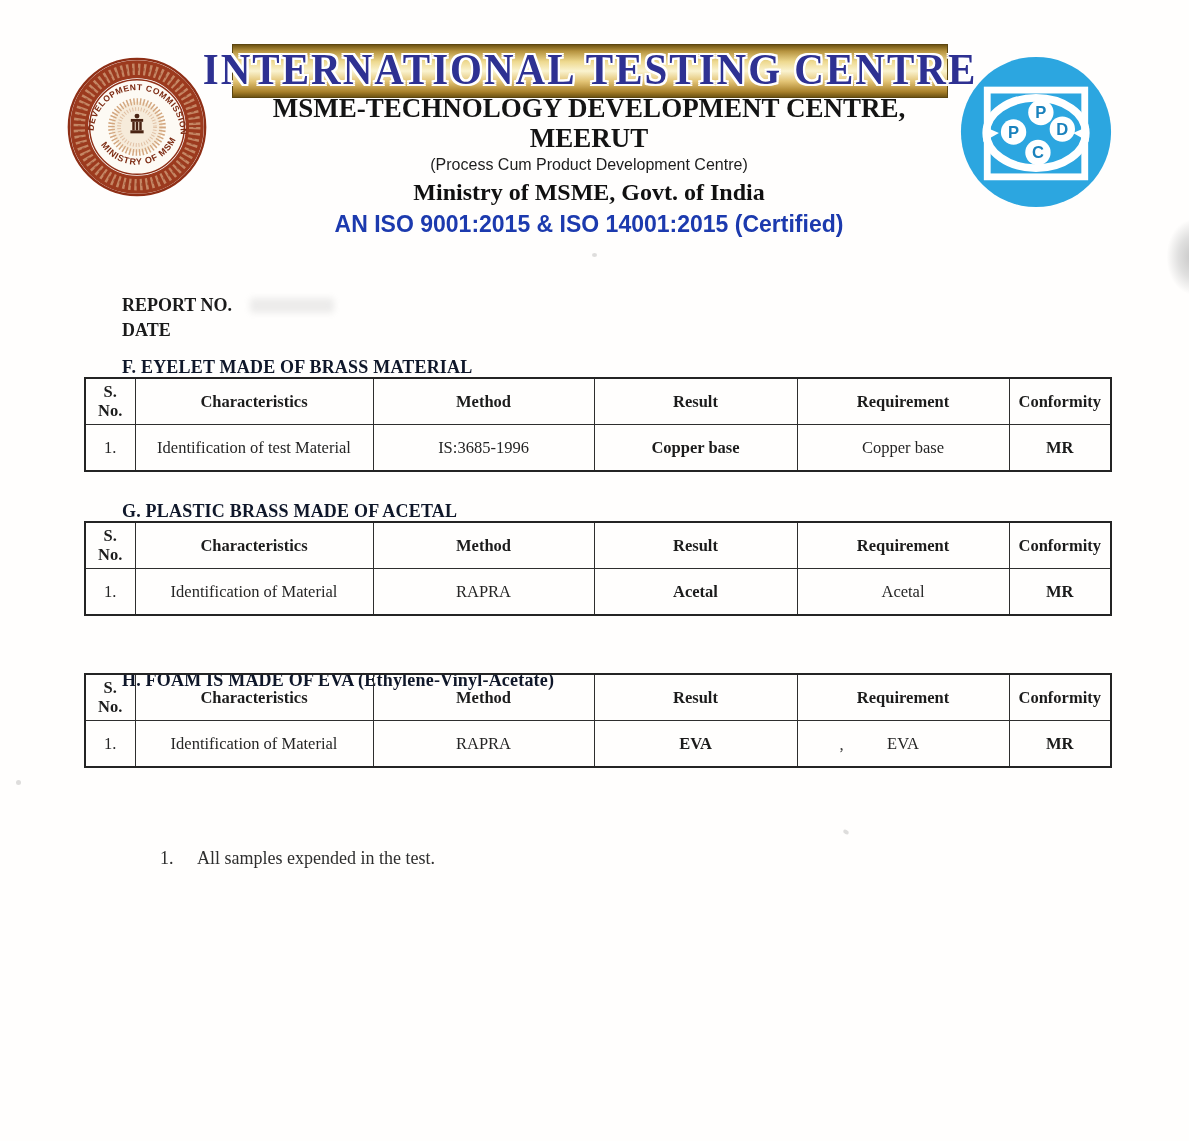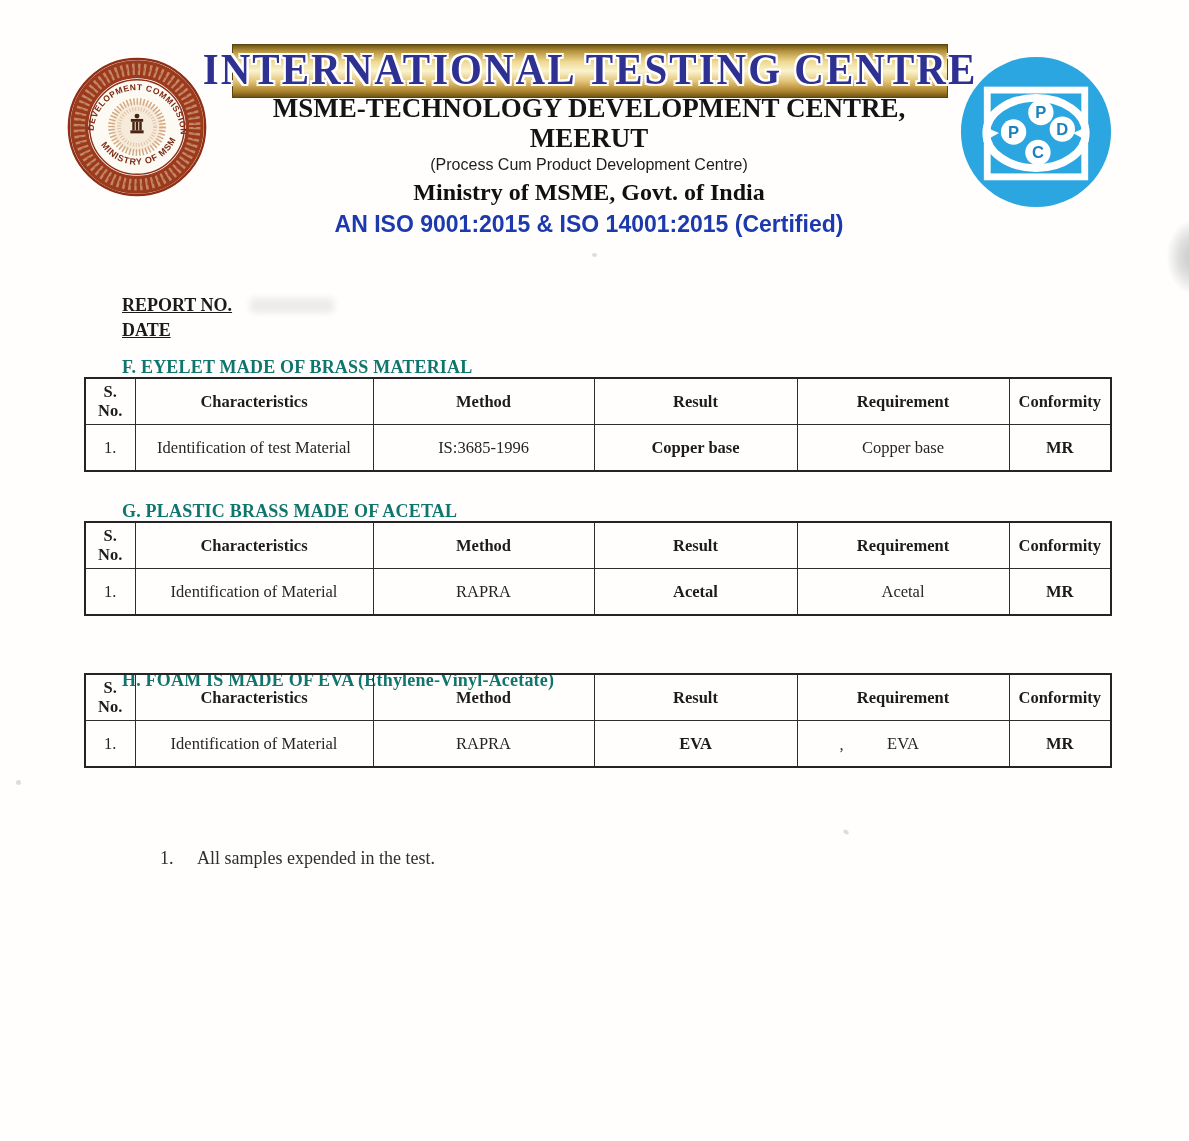--- a/index.html
+++ b/index.html
@@ -21,25 +21,25 @@
     text-shadow:-2px -2px 0 #fff,2px -2px 0 #fff,-2px 2px 0 #fff,2px 2px 0 #fff,
                  0 -2px 0 #fff,0 2px 0 #fff,-2px 0 0 #fff,2px 0 0 #fff;
   }
   .head-text{position:absolute;left:222px;top:94px;width:734px;text-align:center;}
   .org-line{font-weight:700;font-size:27px;letter-spacing:0px;color:#141414;line-height:1.1;}
   .sub-line{font-family:"Liberation Sans","DejaVu Sans",sans-serif;font-size:16px;color:#1d1d1d;margin-top:3px;}
   .ministry-line{font-weight:700;font-size:24px;color:#101010;margin-top:5px;}
   .iso-line{font-family:"Liberation Sans","DejaVu Sans",sans-serif;font-weight:700;font-size:23px;color:#1c3aae;margin-top:5px;}
   .ppdc-wrap{position:absolute;left:958px;top:54px;width:156px;height:156px;}
   
-  .meta{position:absolute;left:122px;top:294px;font-weight:700;font-size:18px;line-height:1.25;color:#1a1a1a;text-decoration:underline;}
+  .meta{position:absolute;left:122px;top:294px;font-weight:700;font-size:18px;line-height:1.25;color:#1a1a1a;}
   .meta div{margin-bottom:2px;}
   .smudge{position:absolute;left:250px;top:298px;width:84px;height:15px;background:#9a9a9a;opacity:.18;filter:blur(3px);border-radius:3px;}
   
-  .section-heading{position:absolute;left:122px;font-weight:700;font-size:18px;color:#0f766e;letter-spacing:.2px;}
+  .section-heading{position:absolute;left:122px;font-weight:700;font-size:18px;color:#0f172a;letter-spacing:.2px;}
   .sec-table{position:absolute;left:84px;width:1026px;border-collapse:collapse;table-layout:fixed;
              border:2.5px solid #242424;font-size:16.5px;color:#262626;}
   .sec-table th,.sec-table td{border:1.5px solid #2e2e2e;text-align:center;vertical-align:middle;padding:0 4px;}
   .sec-table th{font-weight:700;height:45px;color:#1c1c1c;}
   .sec-table td{height:45px;}
   .th-sno{white-space:pre-line;line-height:1.15;text-align:center;}
   .cell-char{text-align:left;padding-left:13px;}
   .cell-bold{font-weight:700;color:#1b1b1b;}
   .req-cell{position:relative;}
   .req-mark{position:absolute;left:42px;top:14px;font-size:17px;color:#3a3a3a;}

